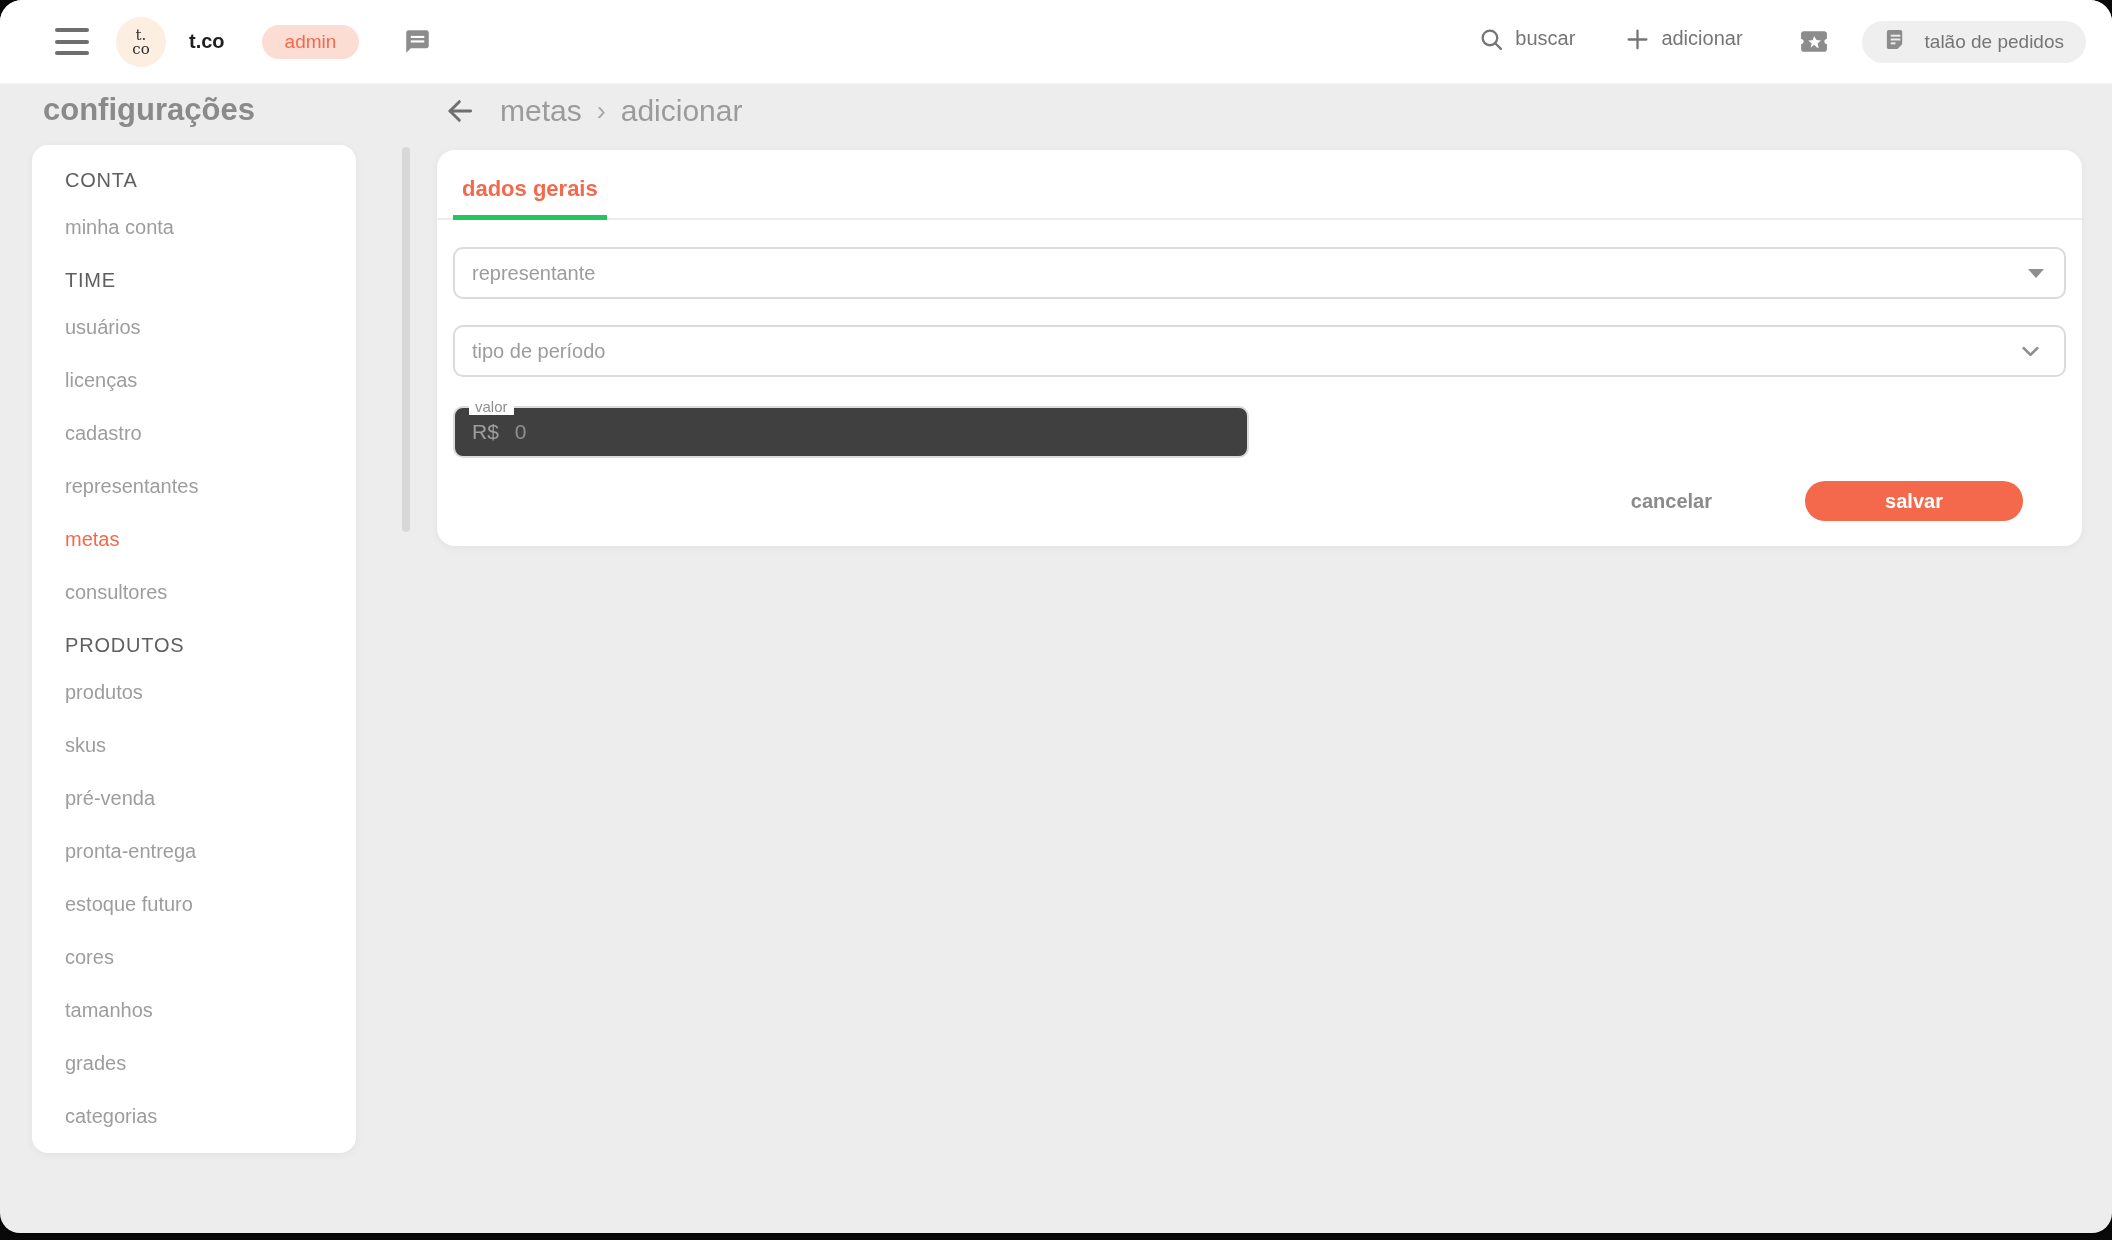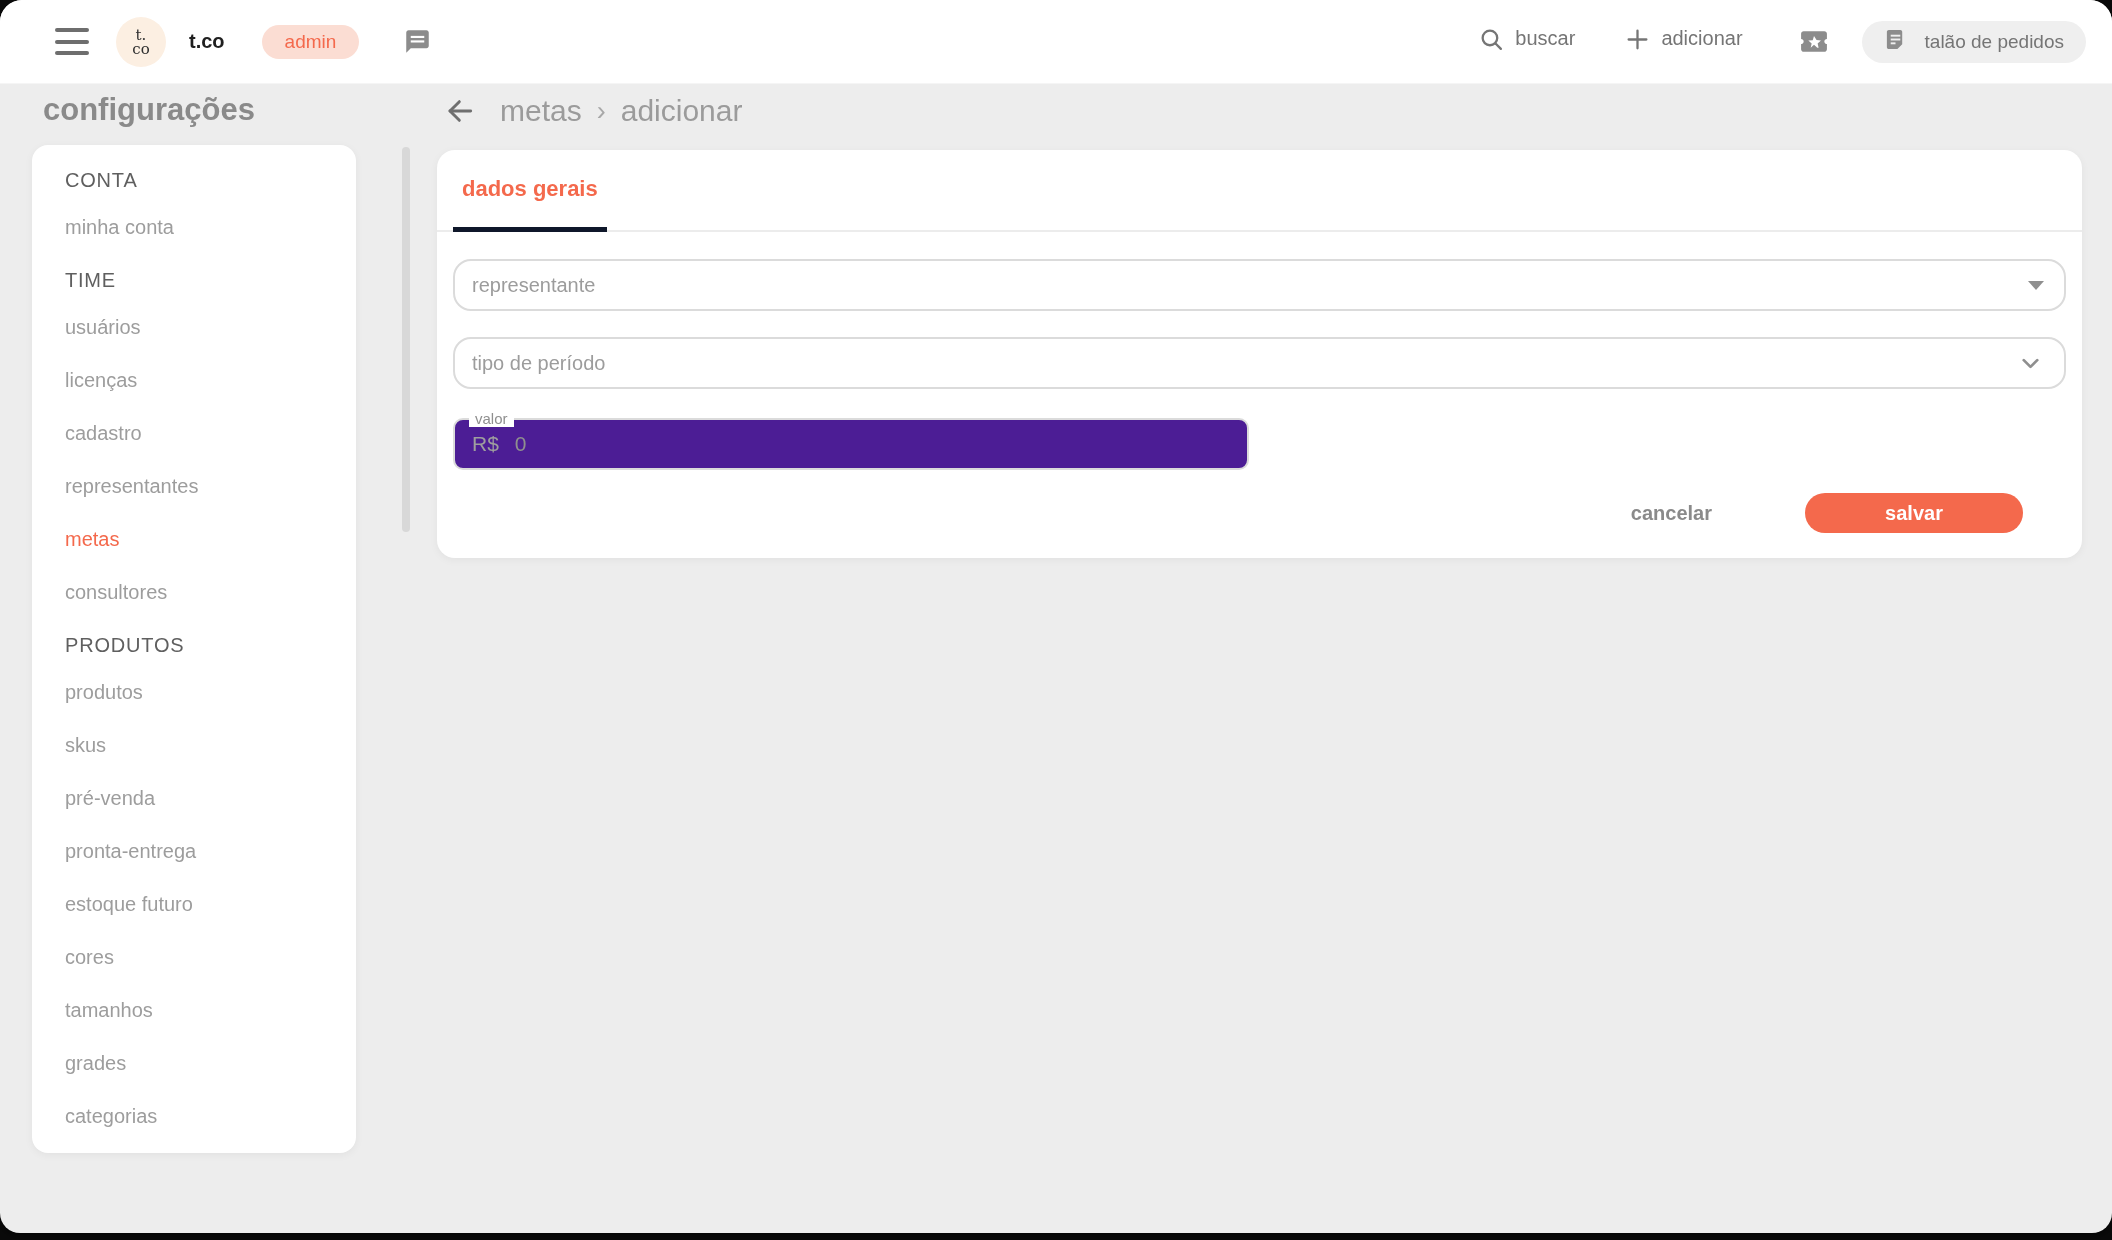--- a/index.html
+++ b/index.html
@@ -38,30 +38,30 @@
   
   .breadcrumb { position:absolute; left:444px; top:94px; display:flex; align-items:center; font-size:30px; color:#9b9b9b; }
   .back-arrow { display:flex; align-items:center; margin-right:24px; cursor:pointer; }
   .crumb-parent { cursor:pointer; }
   .crumb-sep { margin:0 15px; font-size:27px; color:#a8a8a8; }
 
   .main-card { position:absolute; left:437px; top:150px; width:1645px; background:#ffffff;
                border-radius:18px; box-shadow:0 2px 8px rgba(0,0,0,.05); padding-bottom:25px; }
   .tabs { padding:14px 16px 0; border-bottom:2px solid #ececec; }
   .tab { display:inline-block; font-size:22px; font-weight:700; color:#f4694c;
-         padding:12px 9px 25px; border-bottom:5px solid #0f172a; margin-bottom:-2px; cursor:pointer; }
+         padding:12px 9px 13px; border-bottom:5px solid #22c55e; margin-bottom:-2px; cursor:pointer; }
   .form { padding:0 16px; }
   .frow { display:flex; gap:21px; }
   .mt27 { margin-top:27px; } .mt26 { margin-top:26px; } .mt29 { margin-top:29px; }
-  .select { flex:1; height:52px; border:2px solid #dbdbdb; border-radius:18px; background:#fff;
+  .select { flex:1; height:52px; border:2px solid #dbdbdb; border-radius:10px; background:#fff;
             display:flex; align-items:center; padding:0 20px 0 17px; color:#9c9c9c; font-size:20px; cursor:pointer; }
   .select .ph { flex:1; }
   .caret { width:0; height:0; border-left:8px solid transparent; border-right:8px solid transparent; border-top:9px solid #8f8f8f; }
   .valor-field { position:relative; width:796px; height:52px; border:2px solid #dbdbdb; border-radius:10px;
-                 background:#4c1d95; display:flex; align-items:center; padding-left:17px; }
+                 background:#404040; display:flex; align-items:center; padding-left:17px; }
   .valor-label { position:absolute; top:-10px; left:14px; background:#fff; padding:0 6px; font-size:15px; color:#8f8f8f; }
   .valor-prefix { font-size:21px; color:#9e9e9e; }
   .valor-input { border:none; outline:none; background:transparent; font-family:inherit;
                  font-size:21px; color:#8f8f8f; margin-left:16px; width:220px; }
   .actions { display:flex; align-items:center; justify-content:flex-end; gap:93px; margin-top:23px; padding-right:43px; }
   .btn-cancel { font-size:20px; font-weight:600; color:#8a8a8a; cursor:pointer; background:none; border:none; font-family:inherit; }
   .btn-save { width:218px; height:40px; border-radius:20px; background:#f4694c; border:none; color:#ffffff;
               font-size:20px; font-weight:700; display:flex; align-items:center; justify-content:center;
               cursor:pointer; font-family:inherit; }
 </style>

